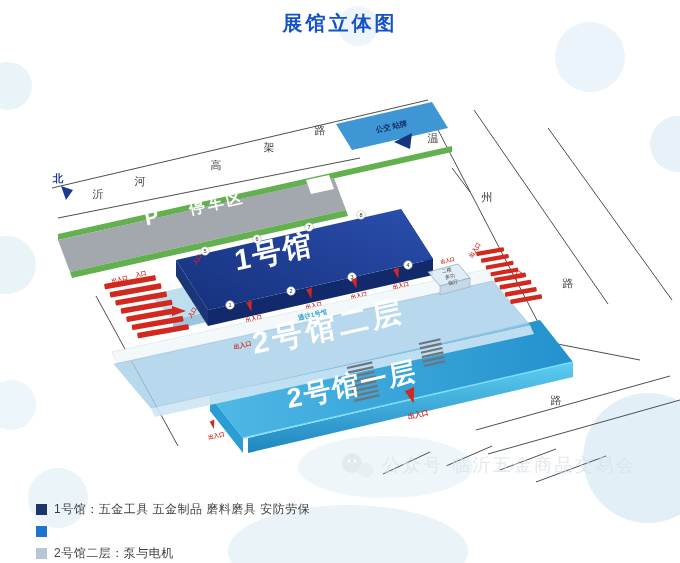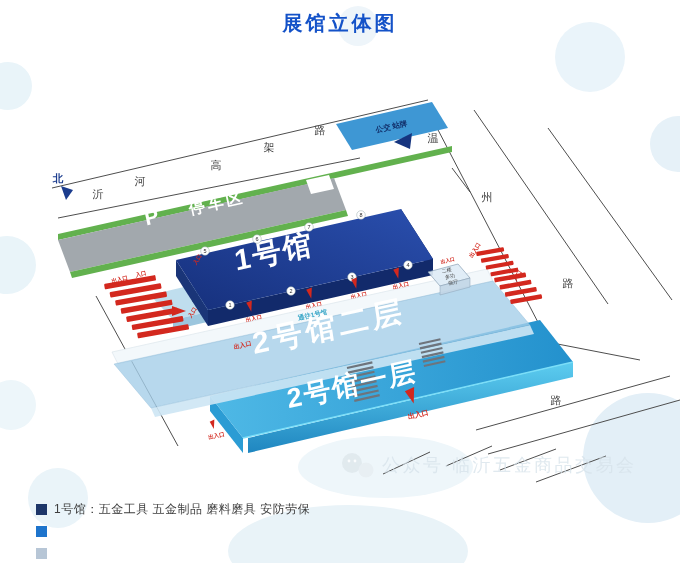--- a/index.html
+++ b/index.html
@@ -264,16 +264,17 @@
     </div>
     <div class="legend-row">
       <svg width="11" height="11">
         <rect width="11" height="11" fill="#1e74cc"></rect>
       </svg>
     </div>
     <div class="legend-row">
       <svg width="11" height="11">
         <rect width="11" height="11" fill="#b7c6d6"></rect>
       </svg>
+      <span class="legend-label">2号馆二层：泵与电机</span>
     </div>
   </div>
 
 </div>
 
 </body></html>

